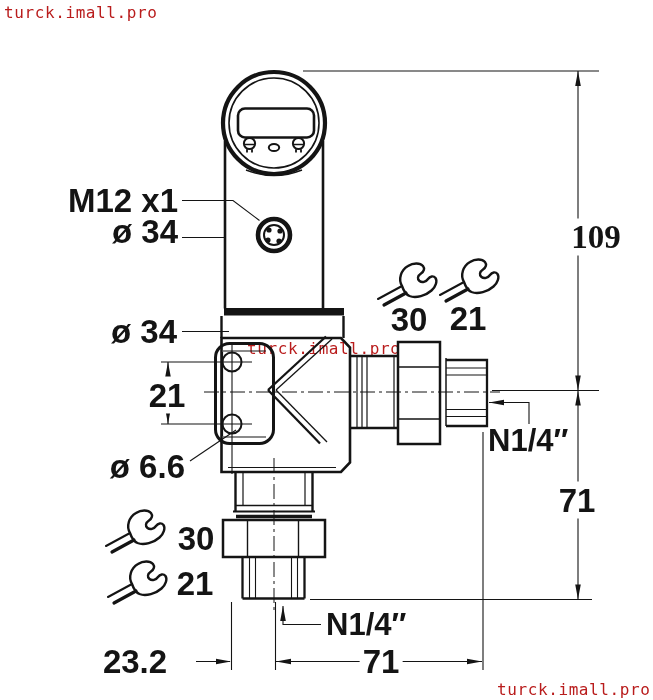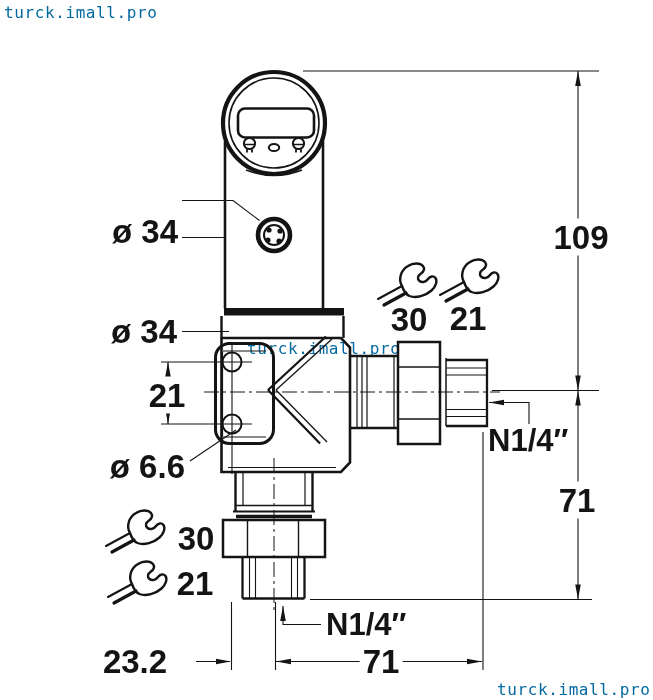--- a/index.html
+++ b/index.html
@@ -1,34 +1,34 @@
 <!DOCTYPE html>
 <html><head>
 <meta charset="utf-8">
 <style>
   html,body{margin:0;padding:0;}
   body{width:653px;height:700px;background:#ffffff;position:relative;overflow:hidden;
        font-family:"Liberation Sans",sans-serif;}
   .stage{position:absolute;inset:0;width:653px;height:700px;}
   .wm{position:absolute;z-index:1;font-family:"DejaVu Sans Mono","Liberation Mono",monospace;
-      font-size:16px;letter-spacing:0.6px;color:#0369a1;white-space:nowrap;}
+      font-size:16px;letter-spacing:0.6px;color:#b91c1c;white-space:nowrap;}
   #wm-top{left:4px;top:3px;}
   #wm-mid{left:247px;top:339px;}
   #wm-bot{left:497px;top:680px;}
   svg.draw{position:absolute;left:0;top:0;z-index:2;}
   .lbl{position:absolute;z-index:3;color:#141414;font-weight:bold;font-size:33px;
        line-height:1;white-space:nowrap;font-family:"Liberation Sans","DejaVu Sans",sans-serif;}
   .ctr{transform:translate(-50%,-50%);}
   .onln{background:#ffffff;padding:2px 3px;}
   #lbl-m12{right:475px;top:184px;}
   #lbl-d34a{right:475px;top:215px;}
   #lbl-d34b{right:476px;top:315px;}
   #lbl-d66{right:468px;top:450px;}
   #dim-21{left:167px;top:395px;}
-  #dim-109{left:581px;top:237px;}
+  #dim-109{left:596px;top:237px;font-family:Liberation Serif, serif;}
   #dim-71r{left:577px;top:500px;}
   #dim-145{left:135px;top:661px;}
   #dim-71b{left:381px;top:661px;}
   #ws-30t{left:409px;top:319px;}
   #ws-21t{left:468px;top:318px;}
   #ws-30b{left:196px;top:538px;}
   #ws-21b{left:195px;top:583px;}
   #lbl-n14s{left:488px;top:425px;font-size:31px;}
   #lbl-n14b{left:326px;top:609px;font-size:31px;}
 </style>
@@ -165,20 +165,21 @@
       <polygon points="489,402.5 504,399.7 504,405.3"></polygon>
       <polygon points="283,606 280.2,621 285.8,621"></polygon>
     </g>
 
     <use href="#wrench" transform="translate(377,258)"></use>
     <use href="#wrench" transform="translate(439,254)"></use>
     <use href="#wrench" transform="translate(105,505)"></use>
     <use href="#wrench" transform="translate(107,556)"></use>
   </svg>
 
+  <div id="lbl-m12" class="lbl">M12 x1</div>
   <div id="lbl-d34a" class="lbl">ø 34</div>
   <div id="lbl-d34b" class="lbl">ø 34</div>
   <div id="lbl-d66" class="lbl">ø 6.6</div>
   <div id="dim-21" class="lbl ctr onln">21</div>
   <div id="dim-109" class="lbl ctr onln">109</div>
   <div id="dim-71r" class="lbl ctr onln">71</div>
   <div id="dim-145" class="lbl ctr">23.2</div>
   <div id="dim-71b" class="lbl ctr onln">71</div>
   <div id="ws-30t" class="lbl ctr">30</div>
   <div id="ws-21t" class="lbl ctr">21</div>

